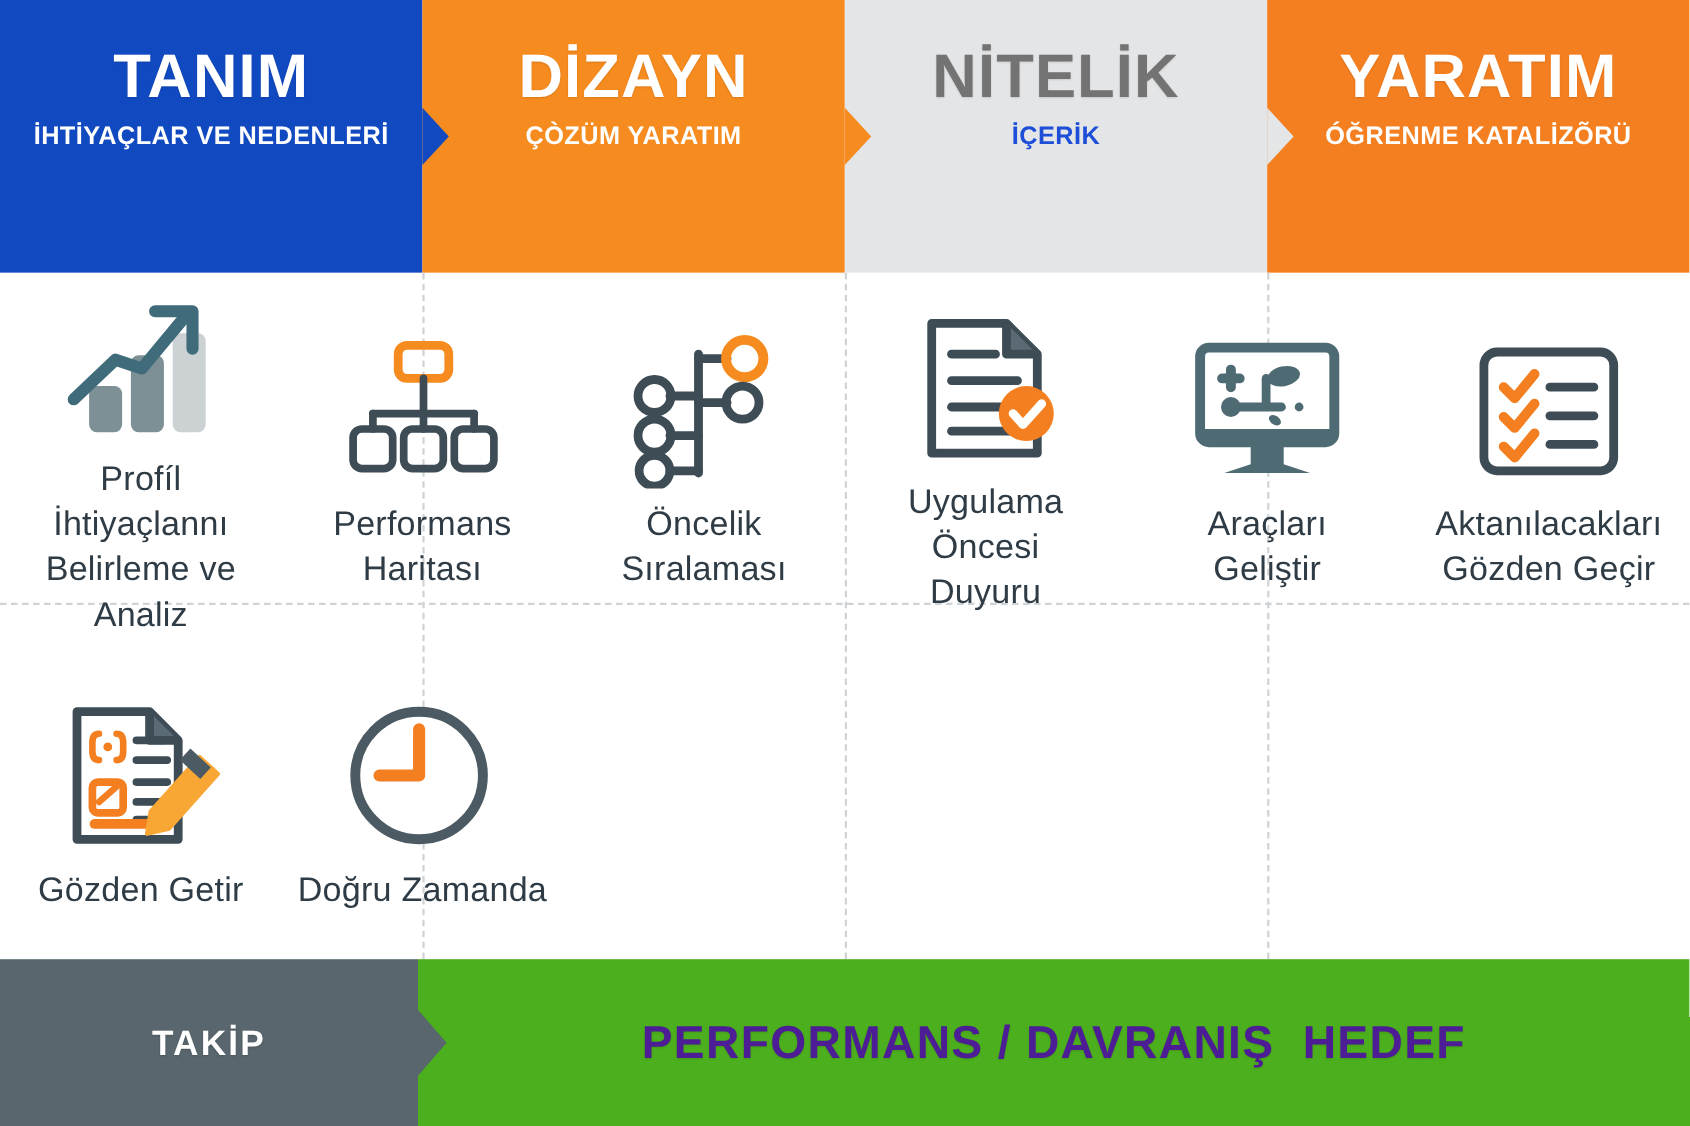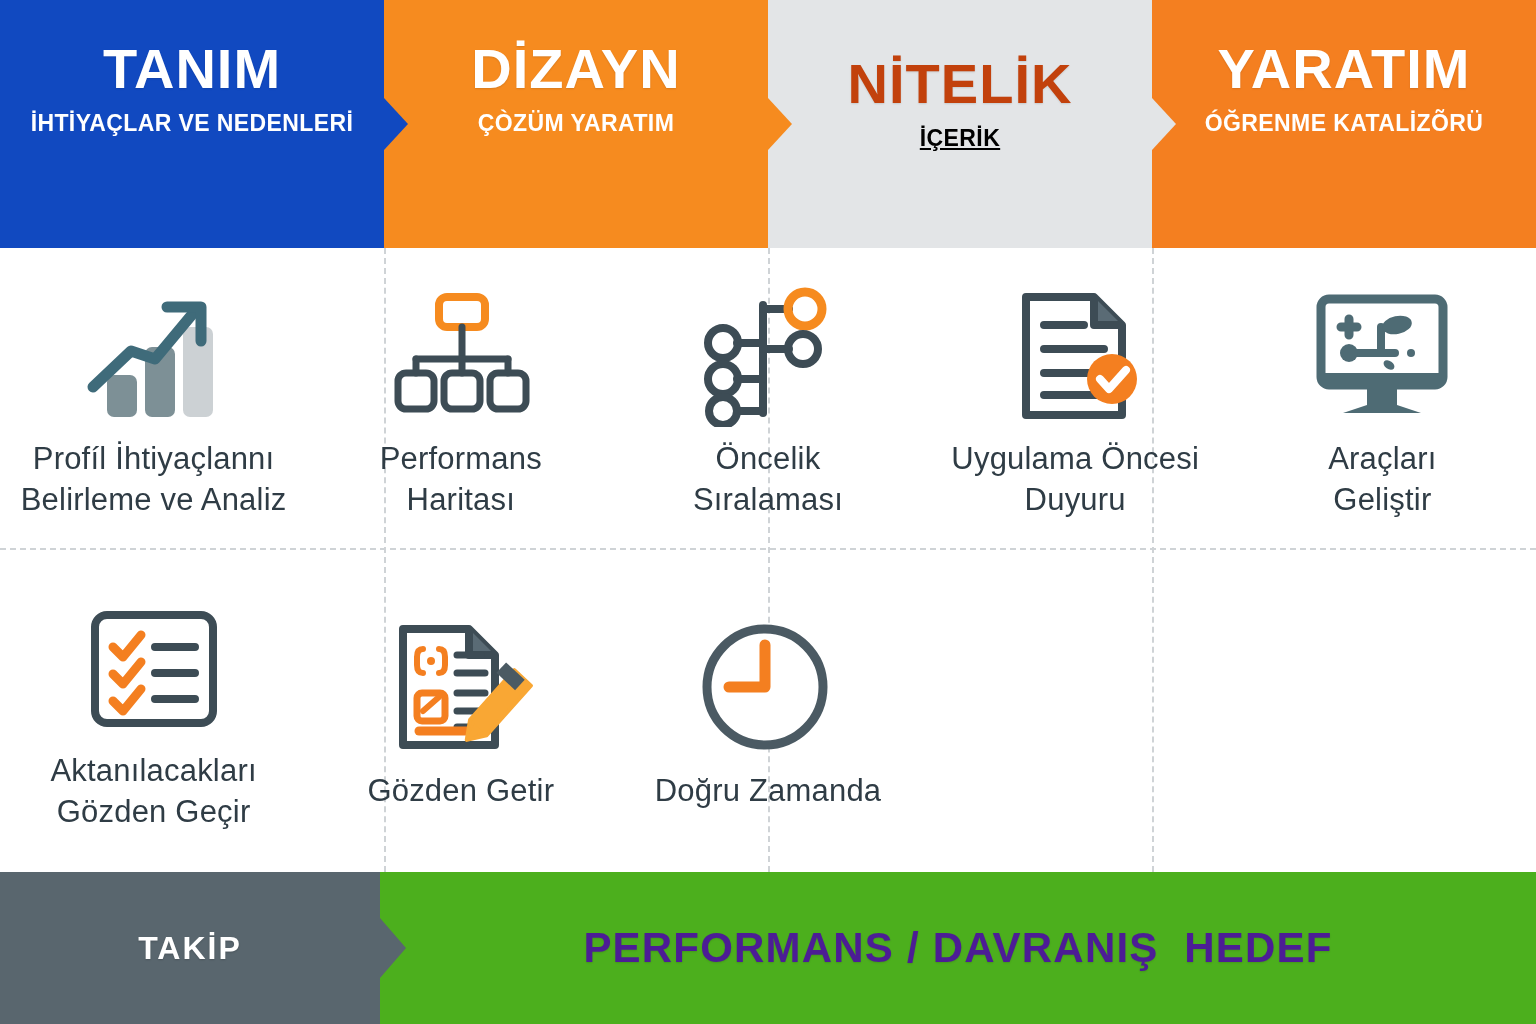--- a/index.html
+++ b/index.html
@@ -60,30 +60,30 @@
   }
 
   .hdr-blue   { background: #1149c0; color: #1149c0; }
   .hdr-orange { background: #f68b1f; color: #f68b1f; }
   .hdr-gray   { background: #e3e5e7; color: #e3e5e7; }
   .hdr-orange2{ background: #f47f20; color: #f47f20; }
 
   .hdr-blue .hdr-title, .hdr-blue .hdr-sub,
   .hdr-orange .hdr-title, .hdr-orange .hdr-sub,
   .hdr-orange2 .hdr-title, .hdr-orange2 .hdr-sub { color: #ffffff; }
-  .hdr-gray .hdr-title { color: #c2410c; margin-top: 15px; }
-  .hdr-gray .hdr-sub   { color: #000000; text-decoration: underline; }
+  .hdr-gray .hdr-title { color: #737373; }
+  .hdr-gray .hdr-sub   { color: #1d4ed8; }
 
   
   .grid {
     position: absolute;
     left: 0; top: 248px;
     width: 1536px; height: 624px;
     display: grid;
-    grid-template-columns: repeat(5, 1fr);
+    grid-template-columns: repeat(6, 1fr);
     grid-template-rows: repeat(2, 1fr);
     background: #ffffff;
   }
   .cell {
     position: relative;
     display: flex;
     flex-direction: column;
     align-items: center;
     justify-content: center;
     padding: 10px 14px 16px;

